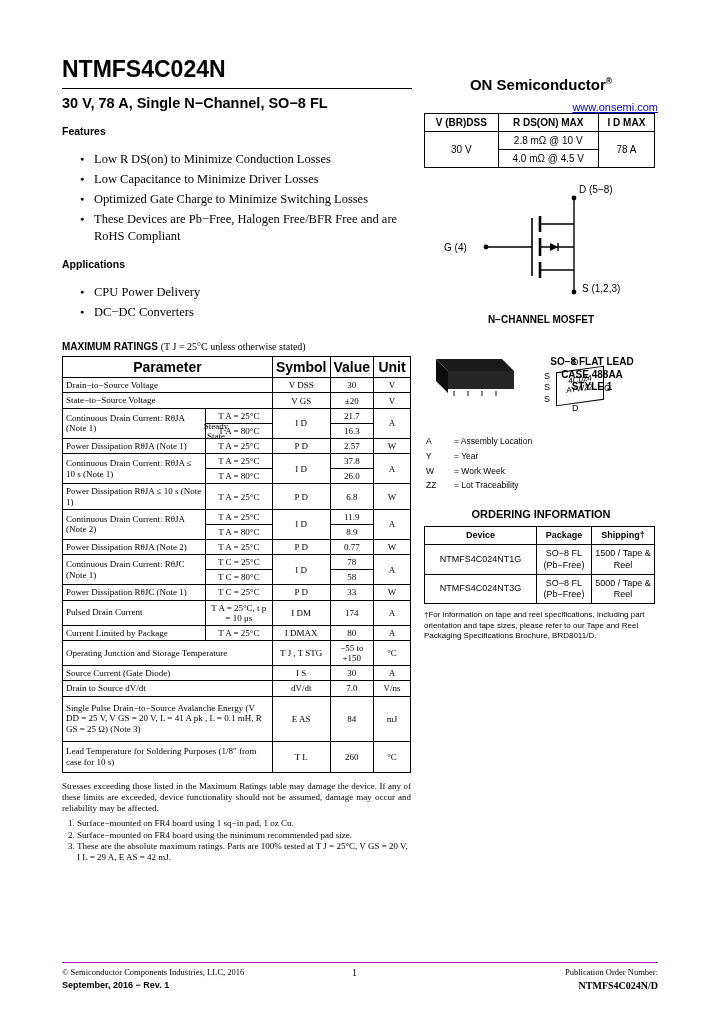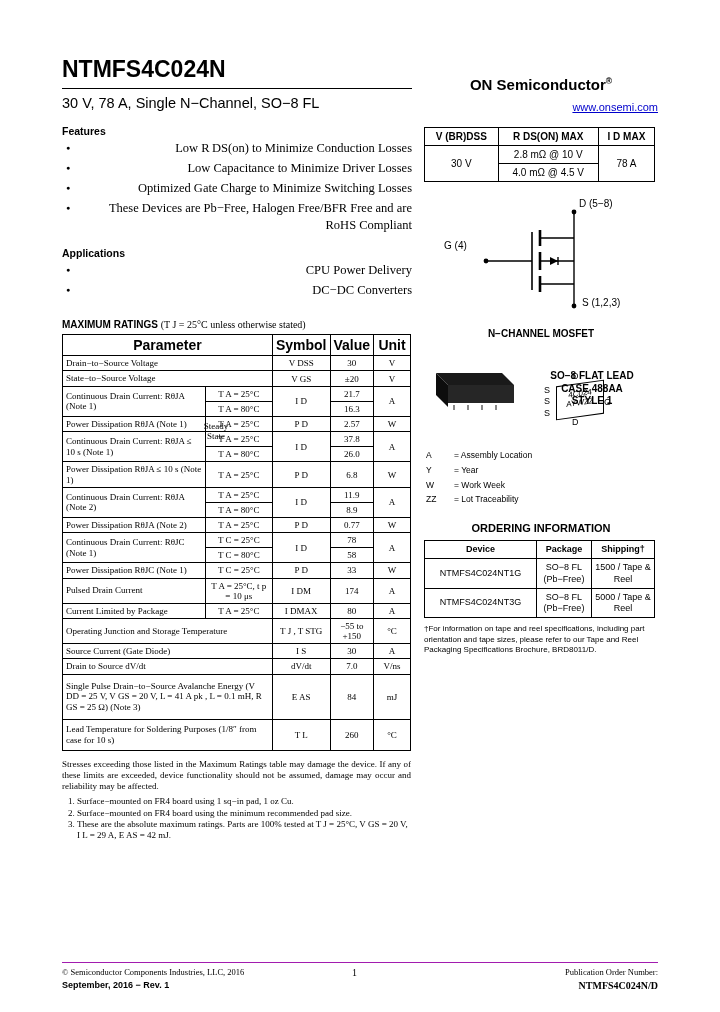--- a/index.html
+++ b/index.html
@@ -18,27 +18,27 @@
     font-family:"Liberation Sans", sans-serif;
     font-weight:bold;font-size:23px;letter-spacing:0px;
   }
   .rule{border-bottom:1.5px solid #000;margin-top:5px;width:350px;}
   .prod-title{
     font-family:"Liberation Sans", sans-serif;
     font-weight:bold;font-size:20px;margin-top:16px;
   }
   .prod-sub{
     font-family:"Liberation Sans", sans-serif;
-    font-weight:normal;font-size:14.5px;margin-top:6px;
+    font-weight:bold;font-size:14.5px;margin-top:6px;
   }
   .sect-h{
     font-family:"Liberation Sans", sans-serif;
     font-weight:bold;font-size:10.5px;margin-top:14px;margin-bottom:3px;
   }
-  ul.feat{margin:0;padding-left:16px;list-style:none;text-align:right;}
+  ul.feat{margin:14px;padding-left:16px;list-style:none;}
   ul.feat li{font-size:12.5px;line-height:1.35;margin-bottom:3px;position:relative;padding-left:2px;}
   ul.feat li:before{content:"\25CF";font-size:7px;position:absolute;left:-12px;top:4px;}
   .sup{font-size:8.5px;vertical-align:super;}
 
   
   .mr-head{
     font-family:"Liberation Sans", sans-serif;
     font-weight:bold;font-size:10px;margin-top:20px;margin-bottom:4px;
   }
   .mr-head .note{font-weight:normal;font-family:"Liberation Serif",serif;font-size:10px;}
@@ -77,21 +77,21 @@
   .on-name{
     font-family:"Liberation Sans", sans-serif;
     font-weight:bold;font-size:15px;text-align:center;margin-top:6px;
   }
   .on-url{
     font-family:"Liberation Sans", sans-serif;
     font-size:11px;color:#0000cc;text-decoration:underline;text-align:right;margin-top:8px;
   }
 
   table.spec{
-    border-collapse:collapse;width:231px;margin-top:14px;font-size:10px;
+    border-collapse:collapse;width:231px;font-size:10px;
     font-family:"Liberation Sans", sans-serif;
   }
   table.spec td,table.spec th{border:1px solid #000;text-align:center;padding:3px 2px;}
   table.spec th{font-weight:bold;font-size:10px;}
 
   
   .symbox{width:231px;height:130px;margin-top:14px;position:relative;}
   .nch-label{
     font-family:"Liberation Sans", sans-serif;font-weight:bold;font-size:10px;
     text-align:center;margin-top:2px;
@@ -373,21 +373,21 @@
         <line x1="108" y1="65" x2="62" y2="65" stroke="#000" stroke-width="1.4"></line>
 
         <polygon points="126,61 126,69 134,65" fill="#000"></polygon>
         <line x1="134" y1="61" x2="134" y2="69" stroke="#000" stroke-width="1.4"></line>
 
         <circle cx="150" cy="16" r="2.4" fill="#000"></circle>
         <circle cx="62" cy="65" r="2.4" fill="#000"></circle>
         <circle cx="150" cy="110" r="2.4" fill="#000"></circle>
       </svg>
       <div style="position:absolute;left:155px;top:2px;font-size:10px;font-family:'Liberation Sans',sans-serif;">D (5−8)</div>
-      <div style="position:absolute;left:20px;top:44px;font-size:10px;font-family:'Liberation Sans',sans-serif;">G (4)</div>
+      <div style="position:absolute;left:20px;top:60px;font-size:10px;font-family:'Liberation Sans',sans-serif;">G (4)</div>
       <div style="position:absolute;left:158px;top:101px;font-size:10px;font-family:'Liberation Sans',sans-serif;">S (1,2,3)</div>
     </div>
     <div class="nch-label">N−CHANNEL MOSFET</div>
 
 
     <div class="markrow">
       <div class="pkg3d">
         <svg width="96" height="56" viewBox="0 0 96 56">
           <polygon points="12,14 78,14 90,26 24,26" fill="#1a1a1a"></polygon>
           <polygon points="12,14 12,36 24,48 24,26" fill="#0d0d0d"></polygon>

